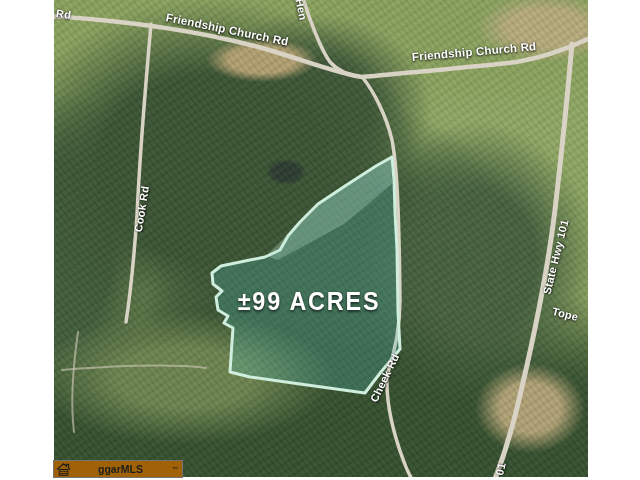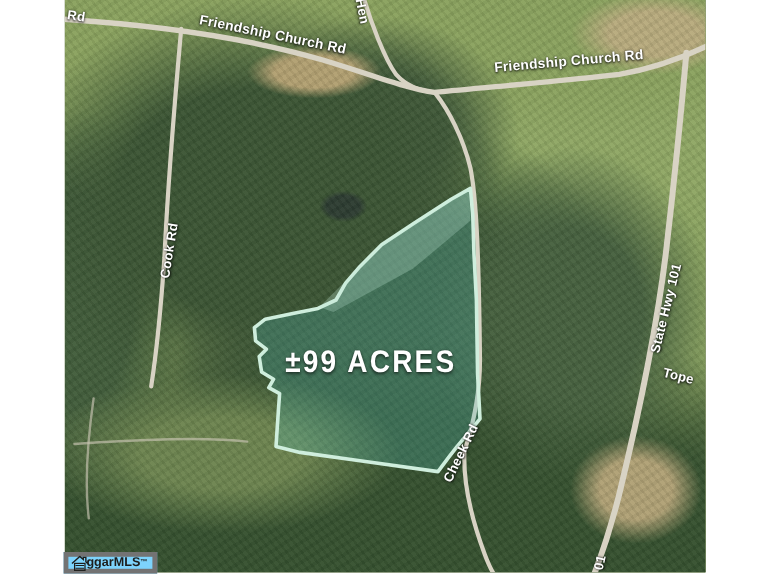--- a/index.html
+++ b/index.html
@@ -68,22 +68,22 @@
   .acres{
     position:absolute;left:150px;top:286px;width:210px;text-align:center;
     color:#ffffff;font-size:26px;font-weight:700;letter-spacing:2px;
     transform:scaleX(0.9);transform-origin:center;
     text-shadow:0 2px 3px rgba(0,0,0,.55), 0 0 2px rgba(0,0,0,.35);
     white-space:nowrap;
   }
   
   .mls{
     position:absolute;left:53px;top:460px;height:18px;
-    background:#7dd3fc;display:flex;align-items:center;
-    padding:0 4px 0 2px;border:4px solid #737373;box-sizing:border-box;
+    background:#a16207;display:flex;align-items:center;
+    padding:0 4px 0 2px;border:1px solid #737373;box-sizing:border-box;gap:29px;
   }
   .mls .house{width:15px;height:13px;margin-right:-2px;flex:none;}
   .mls .txt{font-size:10.5px;font-weight:700;color:#1d1d1b;letter-spacing:0;}
   .mls .tm{font-size:6px;font-weight:700;color:#1d1d1b;vertical-align:super;line-height:1;}
 </style>
 </head>
 <body>
 
 <div class="map-frame">
   <div class="sat"></div>

